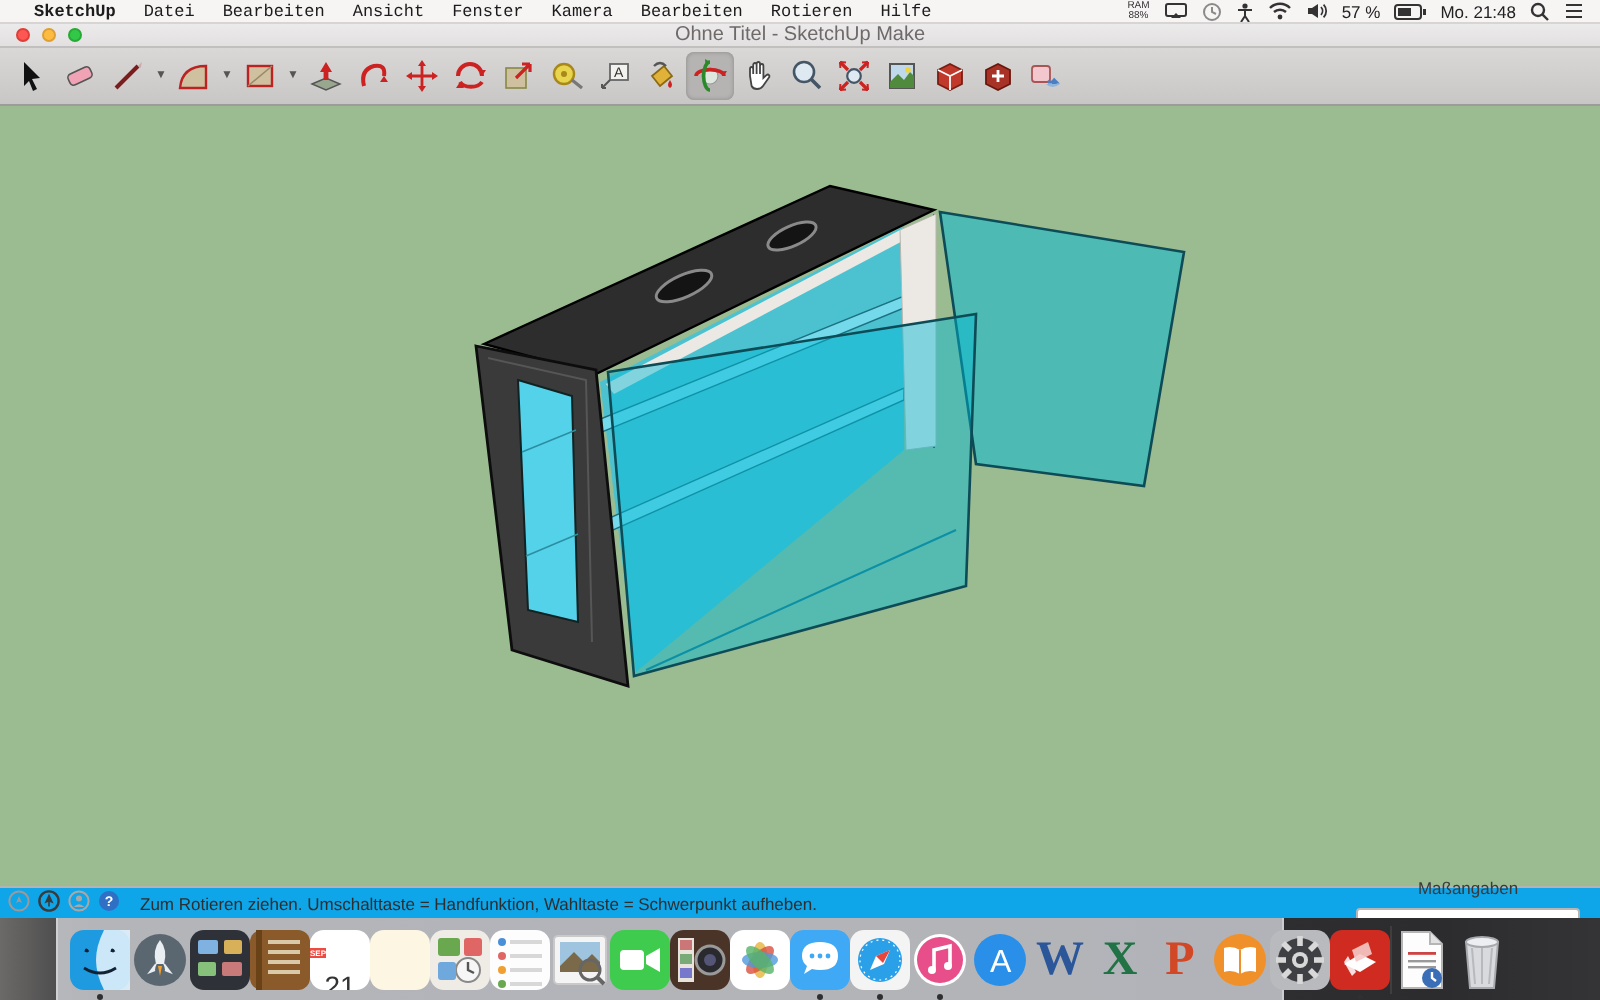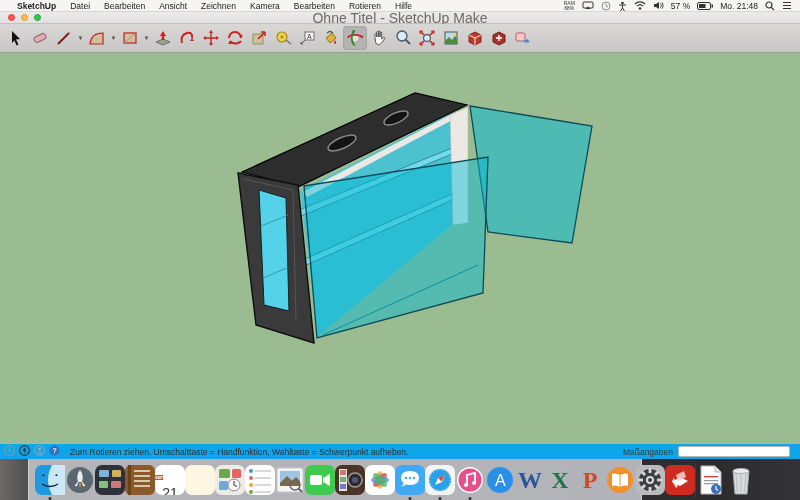--- a/index.html
+++ b/index.html
@@ -4,56 +4,56 @@
 <style>
   * { margin:0; padding:0; box-sizing:border-box; }
   html,body { width:800px; height:500px; overflow:hidden; }
   body { font-family:"Liberation Sans","DejaVu Sans",sans-serif; position:relative; background:#9bbb90; }
 
   
   .menubar { position:absolute; left:0; top:0; width:800px; height:12px;
     background:#f7f4f4; border-bottom:1px solid #d8d4d4;
     display:flex; align-items:center; font-size:8.5px; color:#1c1c1c; }
   .menubar .apple { margin-left:10px; font-size:9px; }
-  .menubar .mitem { padding:0 7px; white-space:nowrap; }
+  .menubar .mitem { padding:0 7px; white-space:nowrap;font-family:Liberation Mono, monospace; }
   .menubar .appname { font-weight:bold; }
   .menu-right { margin-left:auto; display:flex; align-items:center; gap:7px; padding-right:8px; color:#222; }
   .ram { font-size:5px; line-height:5px; text-align:center; color:#333; }
   .mini-ico svg { display:block; }
   .clocktxt { font-size:8.5px; }
 
   
   .titlebar { position:absolute; left:0; top:12px; width:800px; height:12px;
     background:linear-gradient(#ecebeb,#e2e0e0); border-bottom:1px solid #c2bfbf;
     display:flex; align-items:center; }
   .tl { width:7px; height:7px; border-radius:50%; margin-left:6px; }
   .tl.red{ background:#fc5753; border:0.5px solid #df3e38; margin-left:8px;}
   .tl.yel{ background:#fdbc40; border:0.5px solid #de9f34;}
   .tl.grn{ background:#33c748; border:0.5px solid #27aa35;}
-  .wintitle { position:absolute; left:0; right:0; text-align:center; font-size:14px; color:#6f6a6a; }
+  .wintitle { position:absolute; left:0; right:0; text-align:center; font-size:10px; color:#6f6a6a; }
 
   
   .toolbar { position:absolute; left:0; top:24px; width:800px; height:29px;
     background:linear-gradient(#dad7d7,#c9c6c6); border-bottom:1px solid #9e9b9b;
     display:flex; align-items:center; padding-left:4px; }
   .tool { width:24px; height:24px; display:flex; align-items:center; justify-content:center; border-radius:4px; position:relative; flex:none; }
   .tool.sel { background:#b6b3b3; box-shadow:inset 0 0 2px #8a8787; }
   .dd { width:9px; height:24px; display:flex; align-items:center; justify-content:center; font-size:6px; color:#555; flex:none; }
   .tool svg { display:block; }
 
   
   .viewport { position:absolute; left:0; top:53px; width:800px; height:390px; background:#9bbb90; }
   .viewport svg { position:absolute; left:0; top:0; }
 
   
   .statusbar { position:absolute; left:0; top:443px; width:800px; height:16px;
     background:#0ea5e9; border-top:1px solid #b5b2b2; display:flex; align-items:center; font-size:8.5px; color:#2e2e2e; }
   .sb-ico { margin-left:4px; flex:none; }
   .sb-msg { margin-left:10px; white-space:nowrap; }
-  .sb-right { margin-left:auto; display:flex; align-items:center; gap:5px; padding-right:10px; }
+  .sb-right { margin-left:auto; display:flex; align-items:center; gap:5px; padding-right:10px;flex-direction:column; }
   .measure-label { font-size:8.5px; color:#3a3a3a; }
   .measure-input { width:112px; height:11px; border:1px solid #b8b5b5; background:#fff; border-radius:2px; font-size:8px; }
 
   
   .dockstrip { position:absolute; left:0; top:459px; width:800px; height:41px;
     background:linear-gradient(90deg,#6c6a68 0%,#3b3b3e 6%,#2c2c2f 90%,#343436 100%); }
   .dockpanel { position:absolute; left:28px; top:0; width:614px; height:41px;
     background:rgba(197,198,203,0.88); border-left:1px solid rgba(255,255,255,.35); border-right:1px solid rgba(255,255,255,.35);
     display:flex; align-items:center; justify-content:space-between; padding:0 6px; }
   .dicon { width:30px; height:30px; position:relative; flex:none; display:flex; align-items:center; justify-content:center; }
@@ -79,21 +79,21 @@
 </style>
 </head>
 <body>
 
 <div class="menubar">
   <span class="apple"></span>
   <span class="mitem appname">SketchUp</span>
   <span class="mitem">Datei</span>
   <span class="mitem">Bearbeiten</span>
   <span class="mitem">Ansicht</span>
-  <span class="mitem">Zeichnen</span>
+  <span class="mitem">Fenster</span>
   <span class="mitem">Kamera</span>
   <span class="mitem">Bearbeiten</span>
   <span class="mitem">Rotieren</span>
   <span class="mitem">Hilfe</span>
 
   <span class="menu-right">
     <span class="ram"><span>RAM</span><br><span>88%</span></span>
     <span class="mini-ico">
       <svg width="12" height="9">
           <rect x="1" y="1" width="10" height="6" rx="1" fill="none" stroke="#333" stroke-width="1"></rect>

